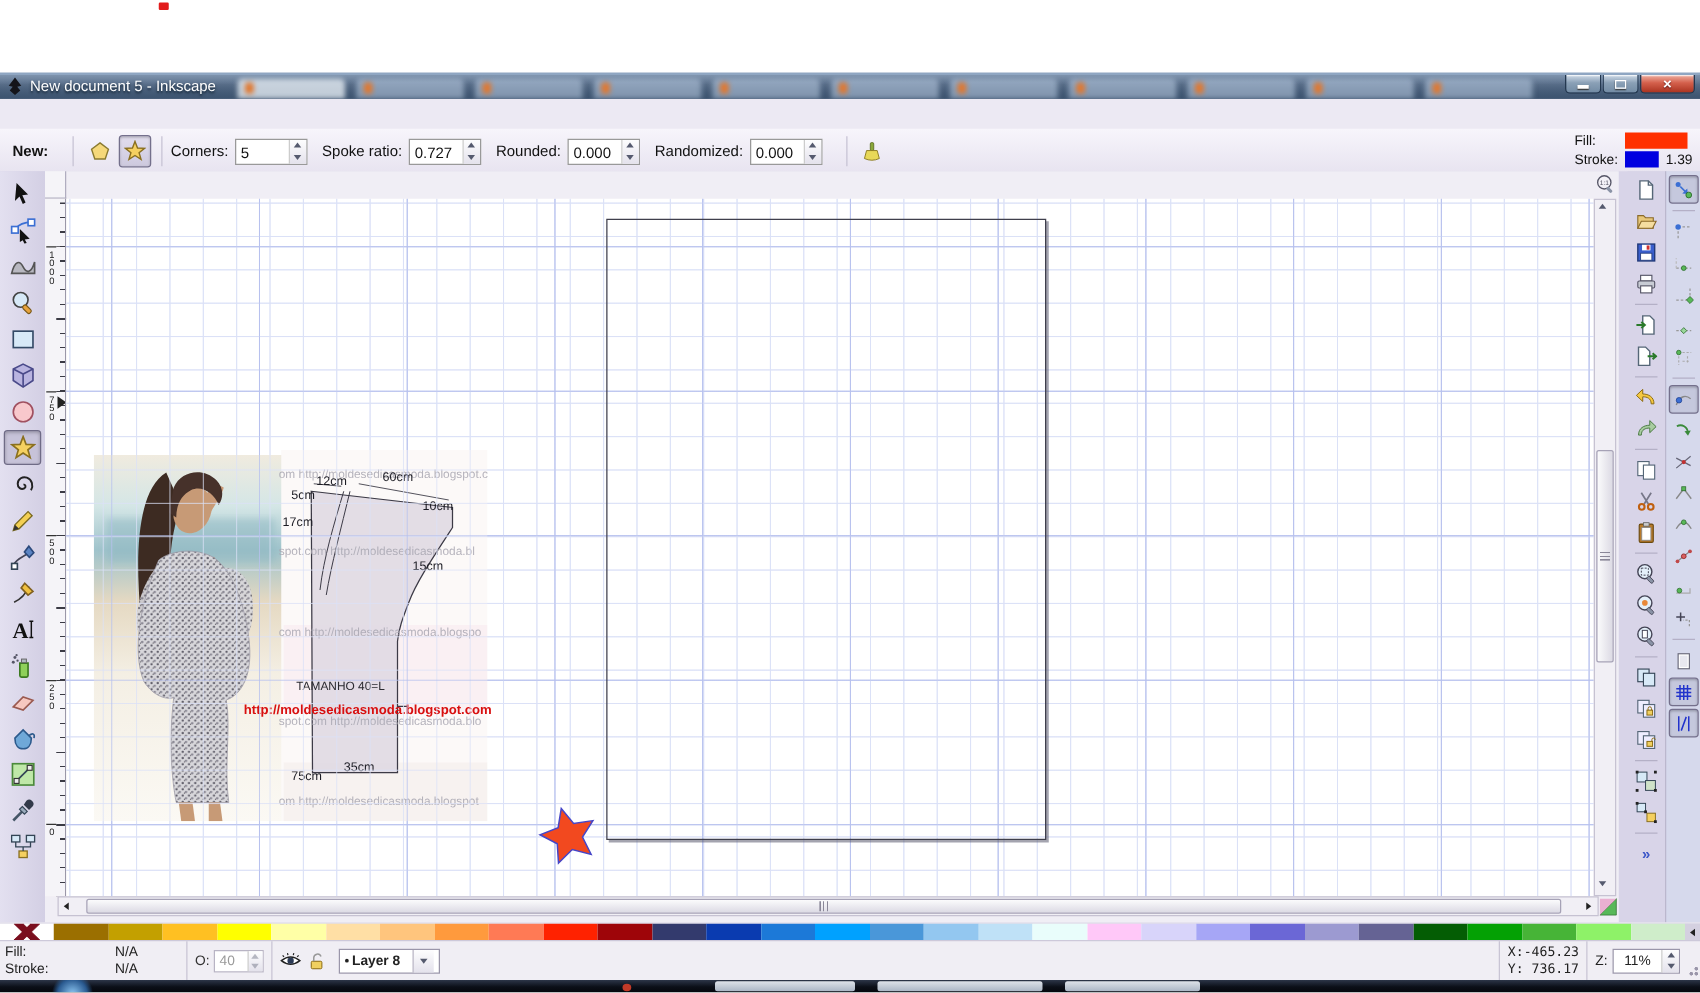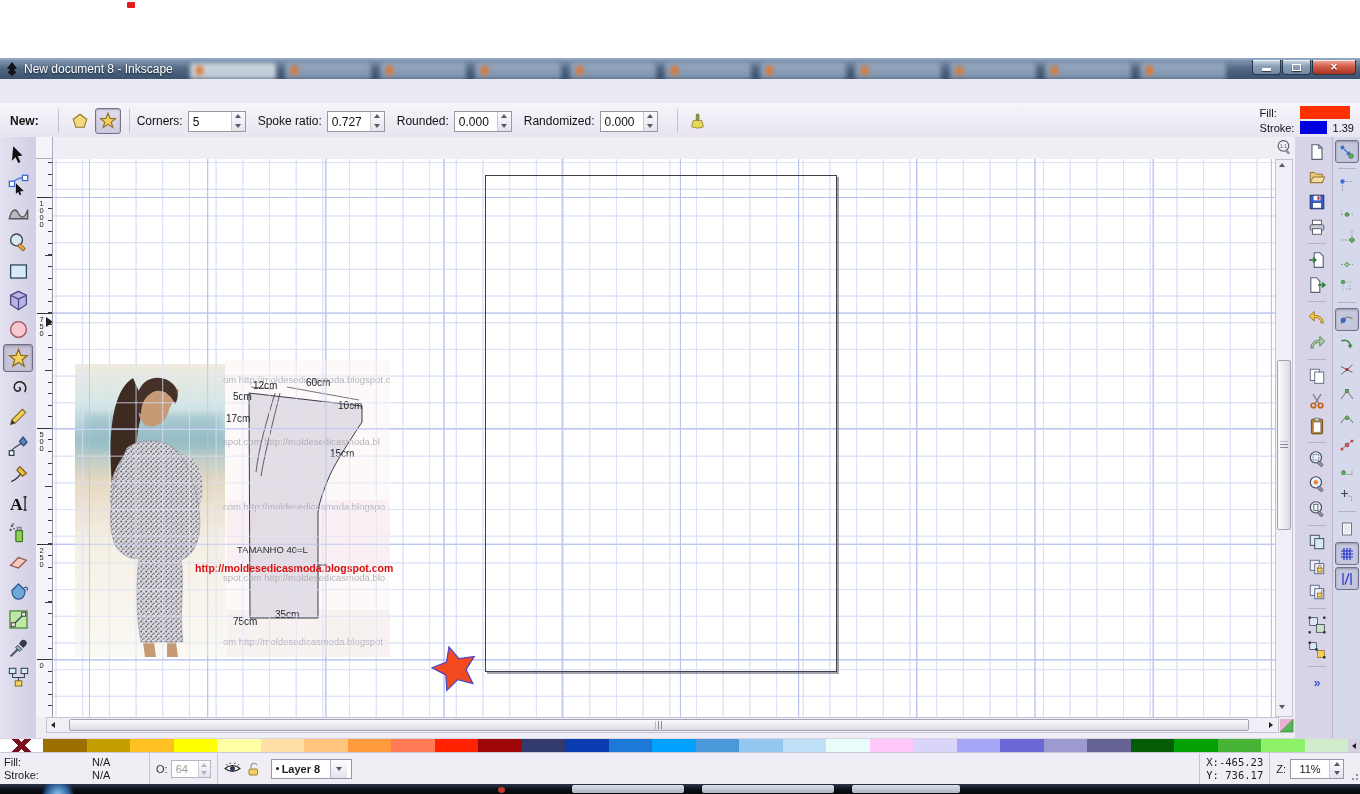--- a/index.html
+++ b/index.html
@@ -240,21 +240,21 @@
           </div>
           <div class="ghost-tab" style="left: 1140px; width: 86px;">
             <div class="ghost-dot"></div>
           </div>
         </div>
       <span class="title-icon">
         <svg viewBox="0 0 16 16" width="16" height="16">
             <path d="M8 1 L13 7.5 L9.8 8.4 L12.2 11.4 L8 15 L3.8 11.4 L6.2 8.4 L3 7.5 Z" fill="#14141a"></path>
           </svg>
       </span>
-      <span class="title-text">New document 8 - Inkscape</span>
+      <span class="title-text">New document 5 - Inkscape</span>
       <div class="win-controls">
         <div class="win-btn">
             <span class="glyph-min"></span>
           </div>
         <div class="win-btn">
             <span class="glyph-max"></span>
           </div>
         <div class="win-btn close">
             <span class="glyph-close">×</span>
           </div>
@@ -884,21 +884,21 @@
             <span>N/A</span>
           </div>
         <div class="fs-line">
             <span class="l">Stroke:</span>
             <span>N/A</span>
           </div>
       </div>
       <div class="sb-seg">
         <span class="sb-oL">O:</span>
         <span class="sb-obox">
-            <span class="spin-val">64</span>
+            <span class="spin-val">40</span>
             <span class="spin-arrows">
               <div>
                 <div class="tri-up" style="opacity:.4"></div>
               </div>
               <div>
                 <div class="tri-down" style="opacity:.4"></div>
               </div>
             </span>
           </span>
       </div>

